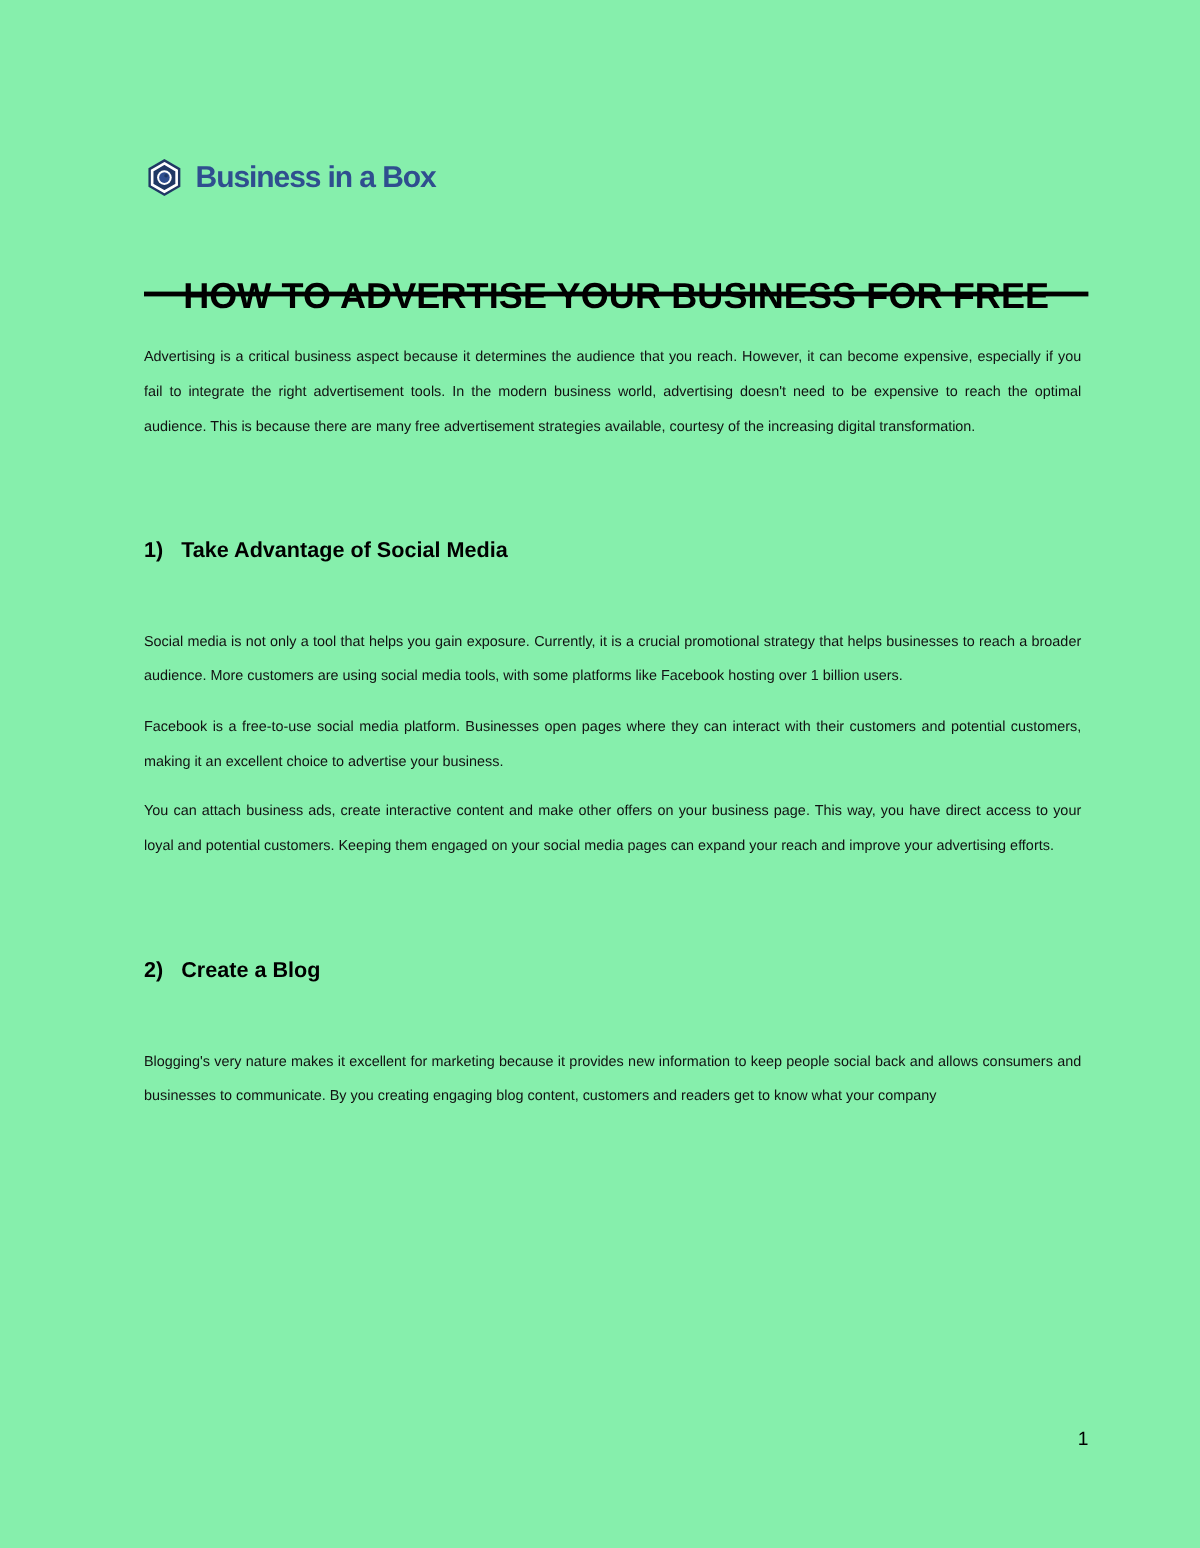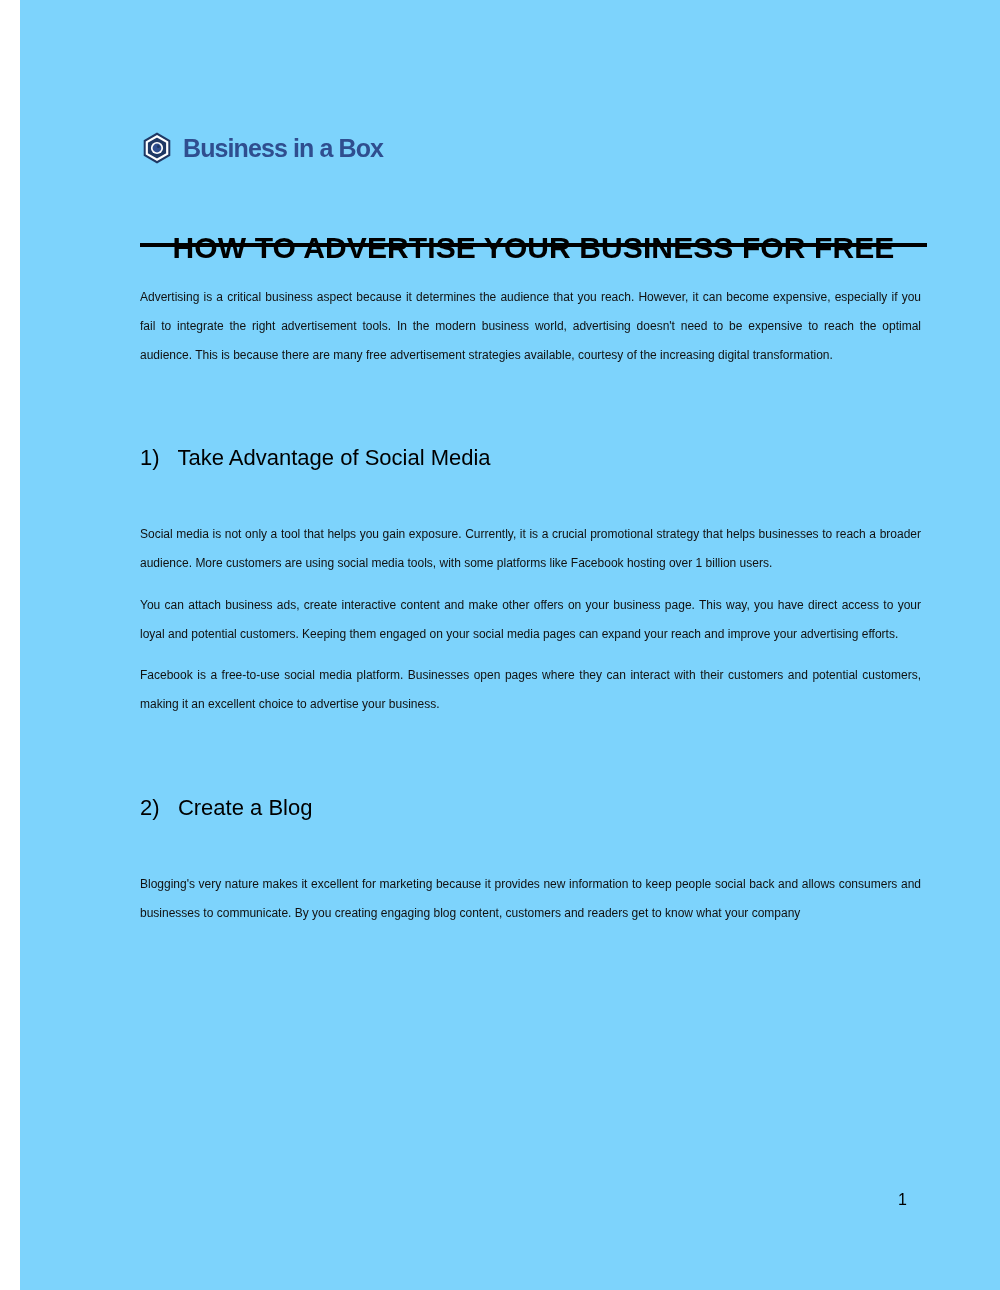--- a/index.html
+++ b/index.html
@@ -14,22 +14,21 @@
     height: 1290px;
     position: relative;
     font-family: "Liberation Sans", sans-serif;
     color: #000000;
     overflow: hidden;
   }
 
   .page {
     position: absolute;
     inset: 0;
-    background: #7dd3fc;
-    margin-left: 20px;
+    background: #86efac;
   }
 
   
   .logo-block {
     position: absolute;
     left: 120px;
     top: 126px;
     display: flex;
     align-items: center;
     gap: 9px;
@@ -88,22 +87,22 @@
     margin: 0 0 13px 0;
     font-size: 12px;
     line-height: 28.8px;
     text-align: justify;
     text-justify: inter-word;
     color: #111111;
   }
 
   h2.section-heading {
     margin: 0;
-    font-size: 22px;
-    font-weight: normal;
+    font-size: 18px;
+    font-weight: bold;
     line-height: 28.8px;
     color: #000000;
     white-space: pre;
   }
 
   .gap-before-heading { height: 62px; }
   .gap-after-heading  { height: 47px; }
 
   
   .page-number {
@@ -143,23 +142,23 @@
 
 
     <div class="gap-before-heading"></div>
 
     <h2 class="section-heading">1)   Take Advantage of Social Media</h2>
 
     <div class="gap-after-heading"></div>
 
     <p class="body-par">Social media is not only a tool that helps you gain exposure. Currently, it is a crucial promotional strategy that helps businesses to reach a broader audience. More customers are using social media tools, with some platforms like Facebook hosting over 1 billion users.</p>
 
+    <p class="body-par">Facebook is a free-to-use social media platform. Businesses open pages where they can interact with their customers and potential customers, making it an excellent choice to advertise your business.</p>
+
     <p class="body-par">You can attach business ads, create interactive content and make other offers on your business page. This way, you have direct access to your loyal and potential customers. Keeping them engaged on your social media pages can expand your reach and improve your advertising efforts.</p>
-
-    <p class="body-par">Facebook is a free-to-use social media platform. Businesses open pages where they can interact with their customers and potential customers, making it an excellent choice to advertise your business.</p>
 
     <div class="gap-before-heading"></div>
 
     <h2 class="section-heading">2)   Create a Blog</h2>
 
     <div class="gap-after-heading"></div>
 
     <p class="body-par">Blogging's very nature makes it excellent for marketing because it provides new information to keep people social back and allows consumers and businesses to communicate. By you creating engaging blog content, customers and readers get to know what your company</p>
 
   </div>

